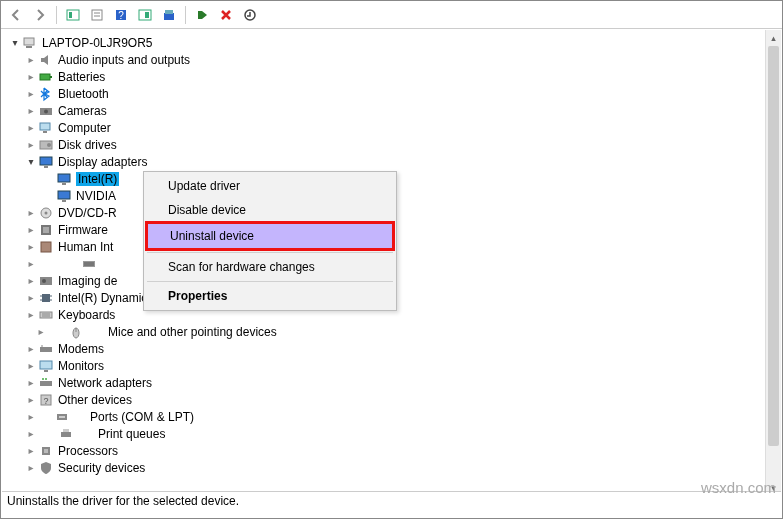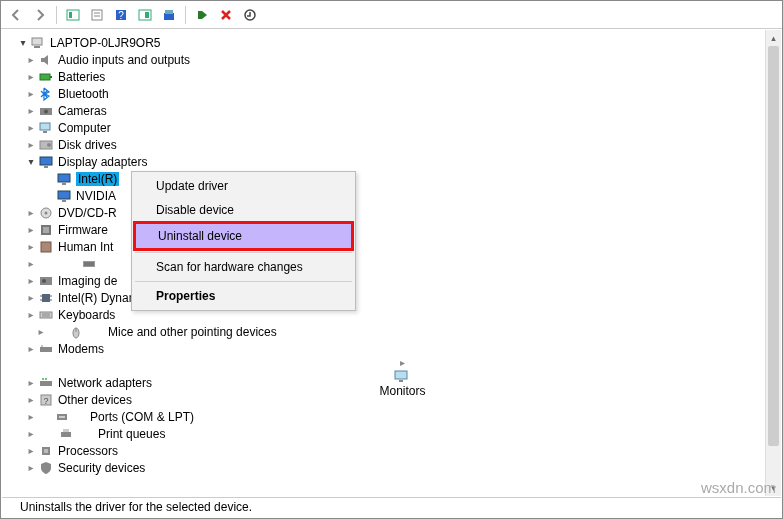--- a/index.html
+++ b/index.html
@@ -101,39 +101,39 @@
     right: 2px;
     height: 400px;
     background: #cdcdcd;
     border-radius: 2px;
   }
   .statusbar {
     position: absolute;
     left: 1px;
     right: 1px;
     bottom: 1px;
-    height: 20px;
+    height: 26px;
     border-top: 1px solid #ccc;
-    padding: 2px 18px;
+    padding: 2px 5px;
     font-size: 12px;
     background: #fff;
   }
   .watermark {
     position:absolute;
     right:6px;
     bottom:22px;
     font-size:15px;
     color:#aaa;
   }
   
   .ctxmenu {
     position: absolute;
-    left: 130px;
+    left: 142px;
     top: 170px;
-    width: 225px;
+    width: 254px;
     background: #f2f2f2;
     border: 1px solid #bcbcbc;
     box-shadow: 2px 2px 4px rgba(0,0,0,.15);
     padding: 2px;
   }
   .ctxmenu .item {
     padding: 5px 22px;
     font-size: 12px;
   }
   .ctxmenu .item.bold { font-weight: bold; }
@@ -213,21 +213,21 @@
   <div class="tbtn">
       <svg width="14" height="14">
         <circle cx="7" cy="7" r="5" fill="none" stroke="#444" stroke-width="1.5"></circle>
         <path d="M7 4 L7 8 L4 8" fill="none" stroke="#444" stroke-width="1.5"></path>
       </svg>
     </div>
 </div>
 
 <div class="tree-area">
   <div class="tree" id="tree">
-      <div class="node" style="padding-left: 14px;">
+      <div class="node" style="padding-left: 6px;">
         <span class="arrow open"></span>
         <span class="icon">
           <svg width="16" height="16">
             <rect x="2" y="3" width="10" height="7" fill="#ddd" stroke="#888"></rect>
             <rect x="4" y="11" width="6" height="2" fill="#888"></rect>
           </svg>
         </span>
         <span class="label">LAPTOP-0LJR9OR5</span>
       </div>
       <div class="node" style="padding-left: 22px;">
@@ -405,21 +405,21 @@
       <div class="node" style="padding-left: 22px;">
         <span class="arrow closed"></span>
         <span class="icon">
           <svg width="16" height="16">
             <rect x="2" y="6" width="12" height="5" fill="#888"></rect>
             <line x1="4" y1="4" x2="4" y2="6" stroke="#888"></line>
           </svg>
         </span>
         <span class="label">Modems</span>
       </div>
-      <div class="node" style="padding-left: 22px; flex-direction: column;">
+      <div class="node" style="padding-left: 22px;">
         <span class="arrow closed"></span>
         <span class="icon">
           <svg width="16" height="16">
             <rect x="2" y="3" width="12" height="8" fill="#bde" stroke="#58a"></rect>
             <rect x="6" y="12" width="4" height="2" fill="#888"></rect>
           </svg>
         </span>
         <span class="label">Monitors</span>
       </div>
       <div class="node" style="padding-left: 22px;">

